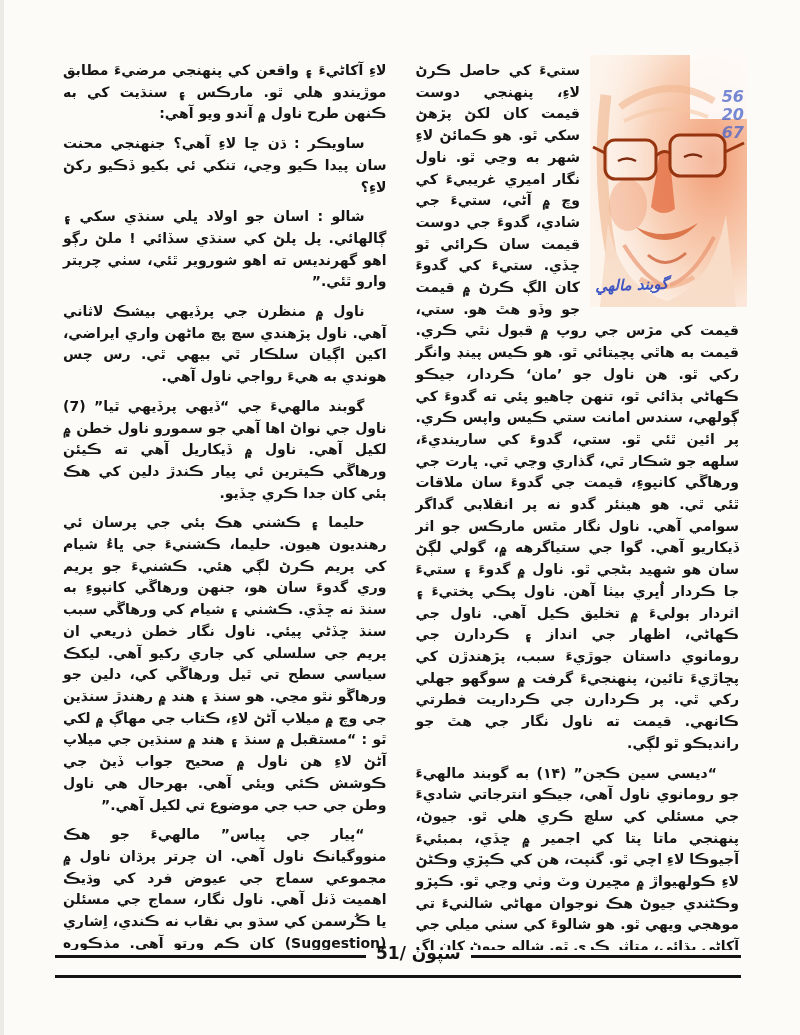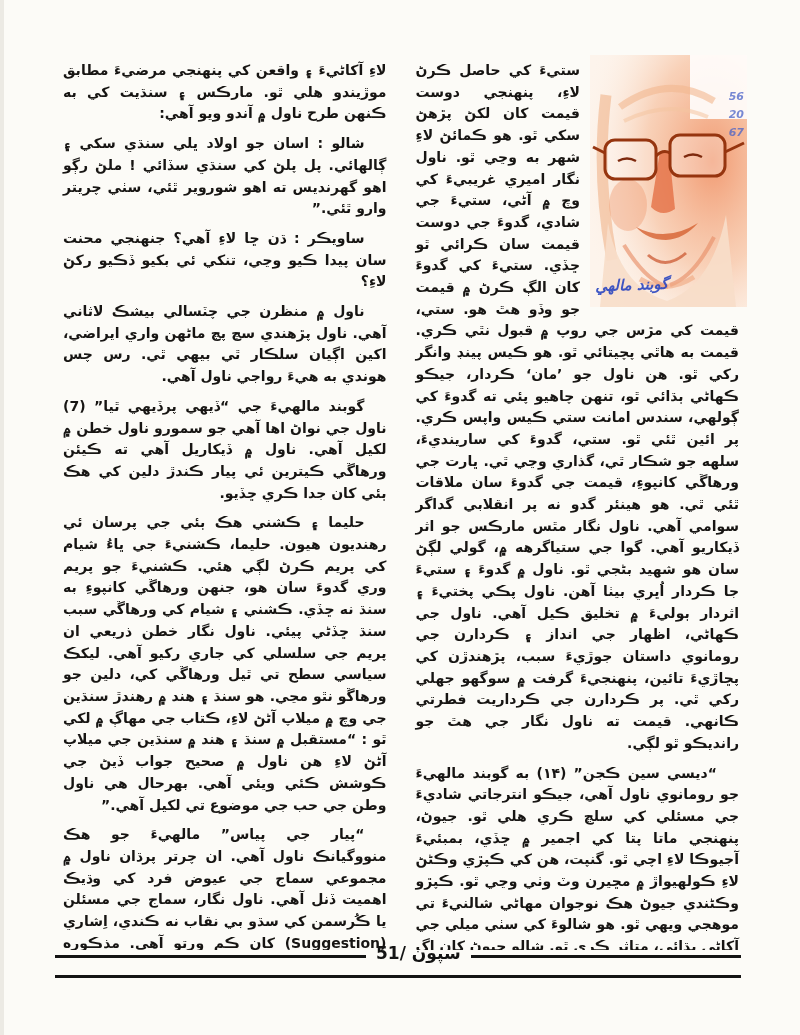--- a/index.html
+++ b/index.html
@@ -37,21 +37,21 @@
   .photo-caption{
     position:absolute;left:5px;bottom:10px;
     color:#2b46c0;font-size:15px;font-weight:700;font-style:italic;
     transform:rotate(-2deg);
     direction:rtl;white-space:nowrap;
     opacity:.9;
   }
   .corner-numbers{
     position:absolute;top:36px;right:3px;
     display:flex;flex-direction:column;gap:7px;
-    color:#4a63c8;font-size:11px;font-style:italic;font-weight:700;
+    color:#4a63c8;font-size:16px;font-style:italic;font-weight:700;
     opacity:.75;text-align:center;line-height:11px;
   }
   
   .footer{position:absolute;left:55px;right:59px;top:946px;}
   .footer-row{display:flex;align-items:center;direction:ltr;}
   .footer-rule{border-top:3px solid #141414;height:0;}
   .footer-rule.long{flex:1.15;}
   .footer-rule.short{flex:1;}
   .footer-text{
     padding:0 10px;direction:rtl;
@@ -111,23 +111,23 @@
           <span>67</span>
         </div>
         <div class="photo-caption">گوبند مالهي</div>
       </div>
       <p>ستيءَ کي حاصل ڪرڻ لاءِ، پنهنجي دوست قيمت کان لکڻ پڙهڻ سکي ٿو. هو ڪمائڻ لاءِ شهر به وڃي ٿو. ناول نگار اميري غريبيءَ کي وچ ۾ آڻي، ستيءَ جي شادي، گدوءَ جي دوست قيمت سان ڪرائي ٿو ڇڏي. ستيءَ کي گدوءَ کان الڳ ڪرڻ ۾ قيمت جو وڏو هٿ هو. ستي، قيمت کي مڙس جي روپ ۾ قبول نٿي ڪري. قيمت به هاٿي پچيتائي ٿو. هو ڪيس پينڊ وانگر رکي ٿو. هن ناول جو ’مان‘ ڪردار، جيڪو ڪهاڻي ٻڌائي ٿو، تنهن چاهيو پئي ته گدوءَ کي ڳولهي، سندس امانت ستي ڪيس واپس ڪري. پر ائين ٿئي ٿو. ستي، گدوءَ کي سارينديءَ، سلهه جو شڪار ٿي، گذاري وڃي ٿي. ڀارت جي ورهاڱي کانپوءِ، قيمت جي گدوءَ سان ملاقات ٿئي ٿي. هو هينئر گدو نه پر انقلابي گداگر سوامي آهي. ناول نگار مٿس مارڪس جو اثر ڏيکاريو آهي. گوا جي ستياگرهه ۾، گولي لڳڻ سان هو شهيد بڻجي ٿو. ناول ۾ گدوءَ ۽ ستيءَ جا ڪردار اُڀري بيٺا آهن. ناول پڪي پختيءَ ۽ اثردار ٻوليءَ ۾ تخليق ڪيل آهي. ناول جي ڪهاڻي، اظهار جي انداز ۽ ڪردارن جي رومانوي داستان جوڙيءَ سبب، پڙهندڙن کي پڇاڙيءَ تائين، پنهنجيءَ گرفت ۾ سوگهو جهلي رکي ٿي. پر ڪردارن جي ڪرداريت فطرتي ڪانهي. قيمت ته ناول نگار جي هٿ جو رانديڪو ٿو لڳي.</p>
       <p class="indent">“ديسي سين ڪجن” (۱۴) به گوبند مالهيءَ جو رومانوي ناول آهي، جيڪو انترجاتي شاديءَ جي مسئلي کي سلڇ ڪري هلي ٿو. جيوڻ، پنهنجي ماتا پتا کي اجمير ۾ ڇڏي، بمبئيءَ آجيوڪا لاءِ اچي ٿو. گنپت، هن کي ڪپڙي وڪڻڻ لاءِ ڪولهيواڙ ۾ مڇيرن وٽ وٺي وڃي ٿو. ڪپڙو وڪڻندي جيوڻ هڪ نوجوان مهاڻي شالنيءَ تي موهجي ويهي ٿو. هو شالوءَ کي سٺي ميلي جي آکاڻي ٻڌائي، متاثر ڪري ٿو. شالو جيوڻ کان اڳ هڪ امير نوجوان جنارڌن سان پريم ۾ هئي. جيوڻ شالوءَ جي پيار خاطر جنارڌن جي دشمني به کٽي ٿو. ان بعد واقعات جو سنسنيخيز سلسلو شروع ٿي وڃي ٿو. جنارڌن، جيوڻ ۽ شالوءَ کي زنده سمنڊ ۾ ٻوڙڻ جي ڪوشش ڪري ٿو، پر ڪامياب نٿو وڃي. ناول نويس ڀارت ۾ لڏي آيل سنڌين جي پنگتي ۽ مالي مسئلن کي ڌيان ۾ رکندي، انترجاتي شاديءَ جي حمايت ڪئي آهي. ناول نگار پنهنجي مقصد جي برٿوابيءَ</p>
     </div>
 
     <div class="column">
       <p>لاءِ آکاڻيءَ ۽ واقعن کي پنهنجي مرضيءَ مطابق موڙيندو هلي ٿو. مارڪس ۽ سنڌيت کي به ڪنهن طرح ناول ۾ آندو ويو آهي:</p>
+      <p class="indent">ساويڪر : ڌن ڇا لاءِ آهي؟ جنهنجي محنت سان پيدا ڪيو وڃي، تنکي ئي بکيو ڏڪيو رکڻ لاءِ؟</p>
       <p class="indent">شالو : اسان جو اولاد ڀلي سنڌي سکي ۽ ڳالهائي. پل پلڻ کي سنڌي سڏائي ! ملڻ رڳو اهو گهرنديس ته اهو شوروير ٿئي، سٺي چريتر وارو ٿئي.”</p>
-      <p class="indent">ساويڪر : ڌن ڇا لاءِ آهي؟ جنهنجي محنت سان پيدا ڪيو وڃي، تنکي ئي بکيو ڏڪيو رکڻ لاءِ؟</p>
-      <p class="indent">ناول ۾ منظرن جي چٽسالي بيشڪ لاثاني آهي. ناول پڙهندي سچ پچ ماڻهن واري ايراضي، اکين اڳيان سلڪار ٿي بيهي ٿي. رس چس هوندي به هيءَ رواجي ناول آهي.</p>
+      <p class="indent">ناول ۾ منظرن جي پرڏيهي بيشڪ لاثاني آهي. ناول پڙهندي سچ پچ ماڻهن واري ايراضي، اکين اڳيان سلڪار ٿي بيهي ٿي. رس چس هوندي به هيءَ رواجي ناول آهي.</p>
       <p class="indent">گوبند مالهيءَ جي “ڏيهي پرڏيهي ٿيا” (7) ناول جي نواڻ اها آهي جو سمورو ناول خطن ۾ لکيل آهي. ناول ۾ ڏيکاريل آهي ته ڪيئن ورهاڱي ڪيترين ئي پيار ڪندڙ دلين کي هڪ ٻئي کان جدا ڪري ڇڏيو.</p>
       <p class="indent">حليما ۽ ڪشني هڪ ٻئي جي پرسان ئي رهنديون هيون. حليما، ڪشنيءَ جي ڀاءُ شيام کي پريم ڪرڻ لڳي هئي. ڪشنيءَ جو پريم وري گدوءَ سان هو، جنهن ورهاڱي کانپوءِ به سنڌ نه ڇڏي. ڪشني ۽ شيام کي ورهاڱي سبب سنڌ ڇڏڻي پيئي. ناول نگار خطن ذريعي ان پريم جي سلسلي کي جاري رکيو آهي. ليکڪ سياسي سطح تي ٿيل ورهاڱي کي، دلين جو ورهاڱو نٿو مڃي. هو سنڌ ۽ هند ۾ رهندڙ سنڌين جي وچ ۾ ميلاپ آڻڻ لاءِ، ڪتاب جي مهاڳ ۾ لکي ٿو : “مستقبل ۾ سنڌ ۽ هند ۾ سنڌين جي ميلاپ آڻڻ لاءِ هن ناول ۾ صحيح جواب ڏيڻ جي ڪوشش ڪئي ويئي آهي. بهرحال هي ناول وطن جي حب جي موضوع تي لکيل آهي.”</p>
       <p class="indent">“پيار جي پياس” مالهيءَ جو هڪ منووگيانڪ ناول آهي. ان چرتر پرڌان ناول ۾ مجموعي سماج جي عيوض فرد کي وڌيڪ اهميت ڏنل آهي. ناول نگار، سماج جي مسئلن يا ڪُرسمن کي سڌو بي نقاب نه ڪندي، اِشاري (Suggestion) کان ڪم ورتو آهي. مذڪوره ناول ۾ ناول نگار جسماني تعلقاتن کي به ذڪر هيٺ آندو آهي. اِن ناول جي نائڪا موهني، سڄي عمر پيار لاءِ تڙپندي ٿي رهي. هن جي زندگيءَ ۾ جيڪي به پرش اچن ٿا، اهي سڀ سندس جسم جا پوڄاري آهن. ٻارهن تيرهن سالن جي عمر ۾ هوءَ پيٽيوئي گوپال جي هوس جو شڪار بڻجي ٿي. موهنيءَ جي جيون ۾ ٻيو شخص جيڪو اچي ٿو، سو آهي آنند. هوءَ ان کان به پاڻ بچائي ٿي وڃي. هن جي شادي هيمن سان ٿئي</p>
     </div>
 
   </div>
 
   <div class="footer">
     <div class="footer-row">
       <div class="footer-rule long"></div>

